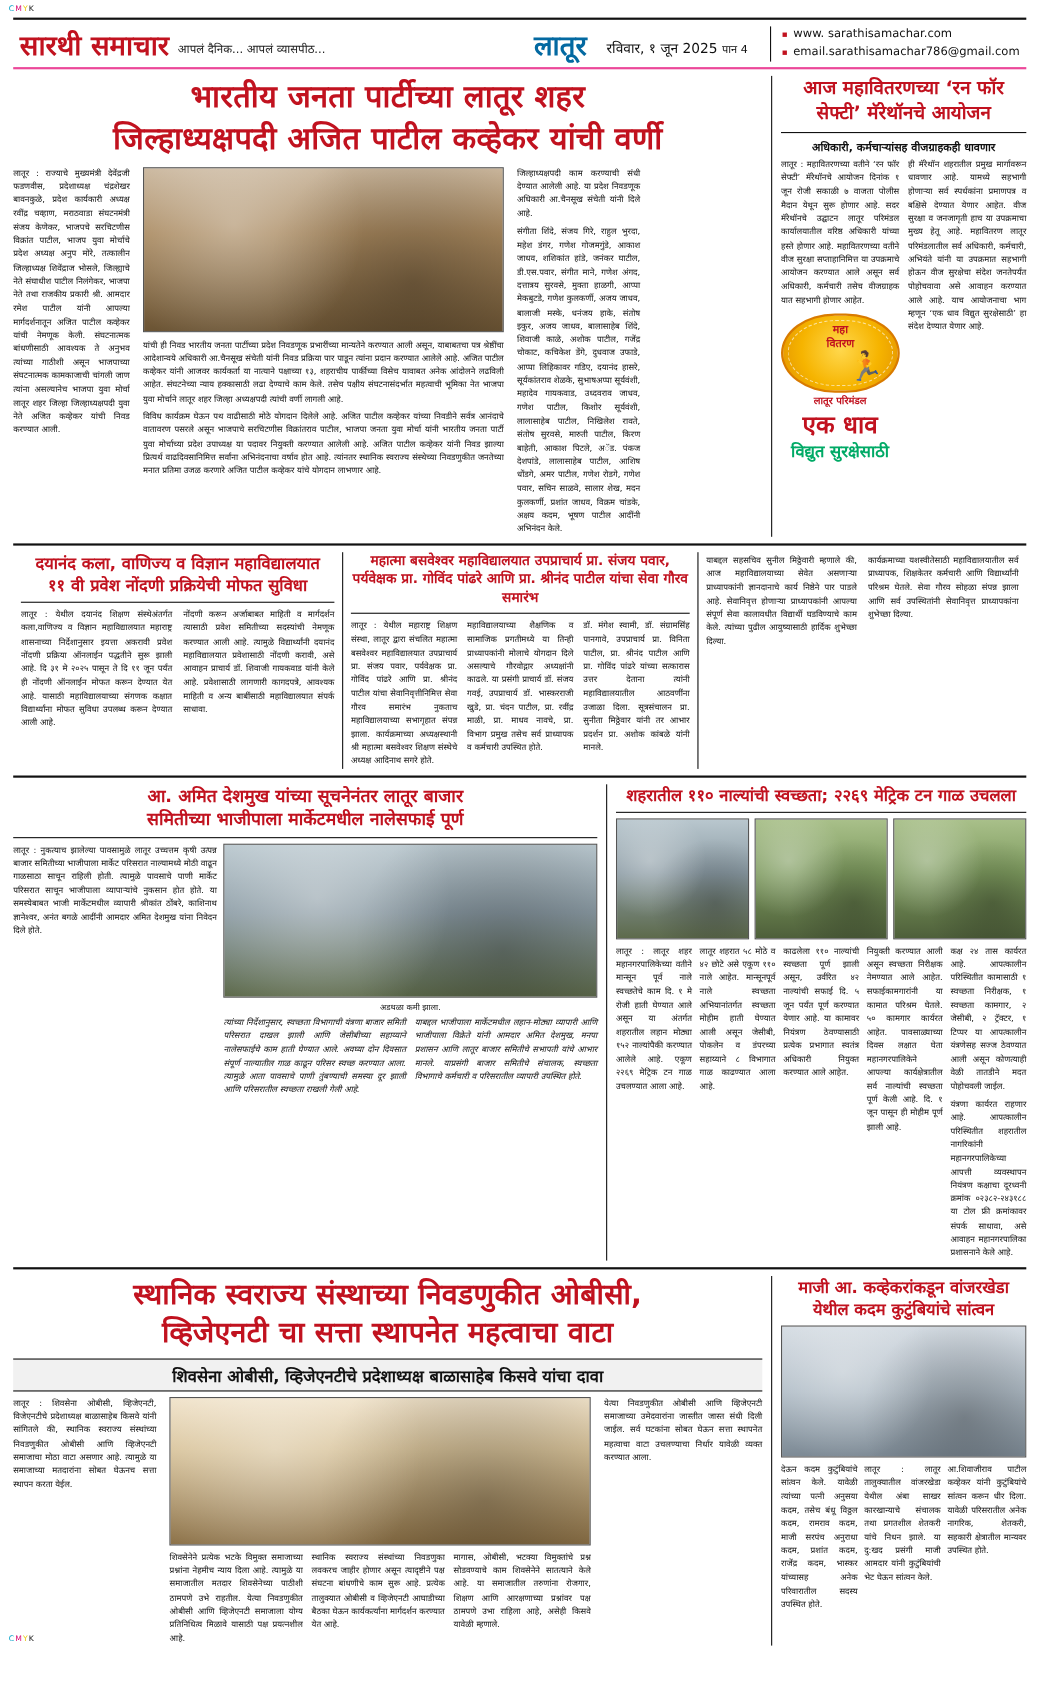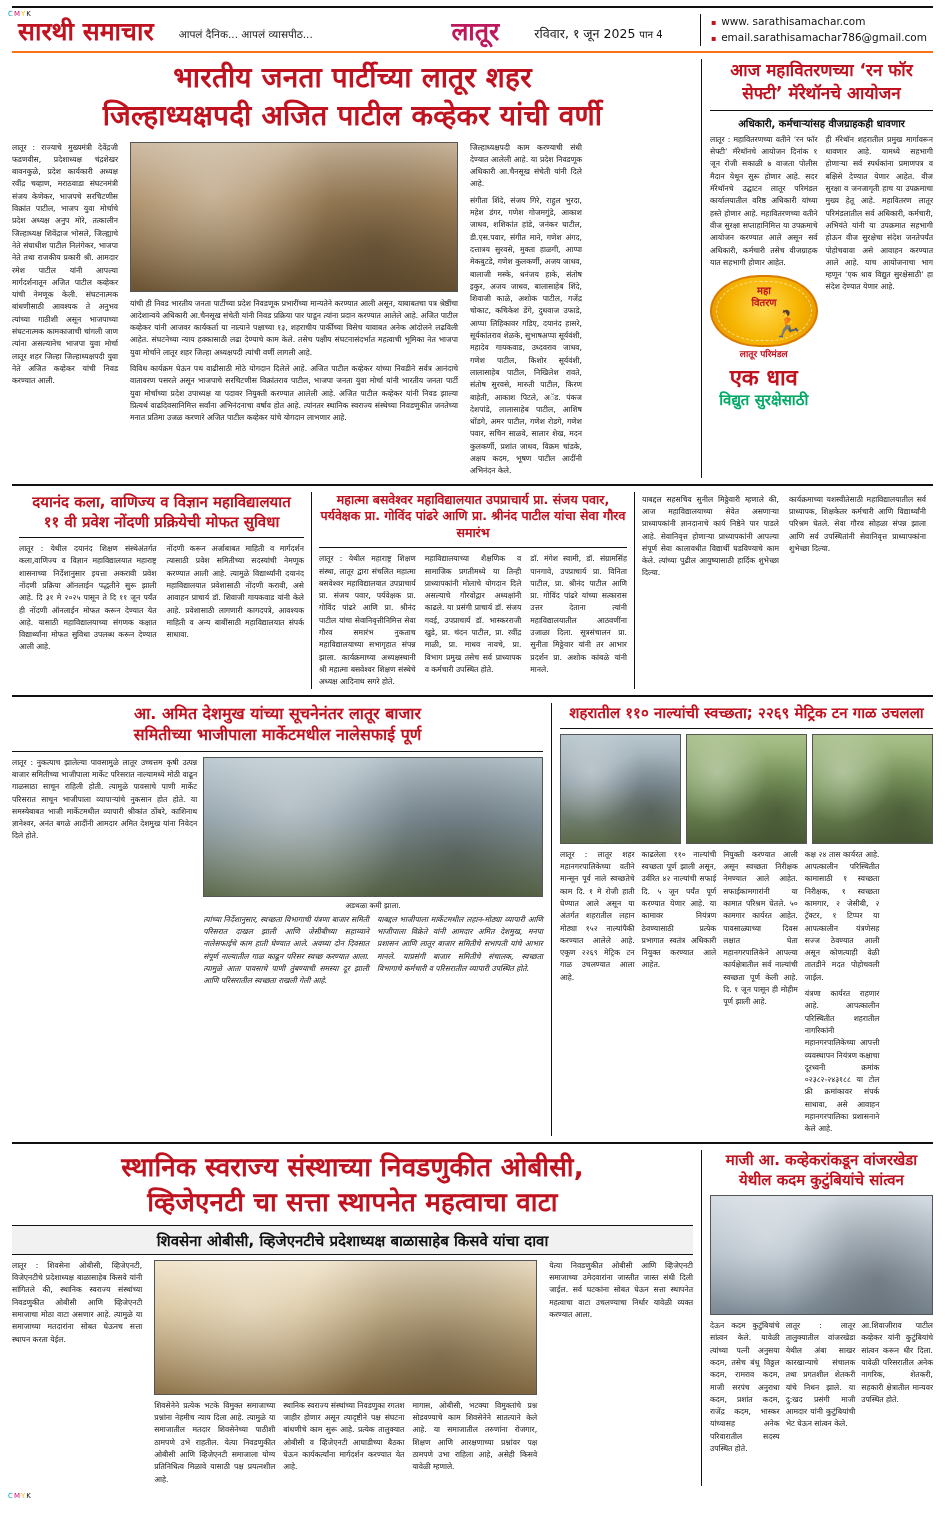--- a/index.html
+++ b/index.html
@@ -9,65 +9,65 @@
     height: 1538px;
     background: #ffffff;
     font-family: "DejaVu Sans", sans-serif;
     color: #111;
     position: relative;
     overflow: hidden;
   }
   .page {
     width: 945px;
     height: 1498px;
-    padding: 0 12px 8px 12px;
+    padding: 10px 12px 8px 12px;
     position: relative;
   }
   
   .regmark {
     position: absolute;
     font-size: 7px;
     letter-spacing: 1px;
     font-family: "DejaVu Sans", sans-serif;
     color:#111;
   }
   .regmark .c { color:#00a0c6; }
   .regmark .m { color:#d6006e; }
   .regmark .y { color:#e8c400; }
   .regmark .k { color:#111; }
   .rm-tl { top:4px; left:8px; }
   .rm-bl { bottom:4px; left:8px; }
 
   
   .masthead {
     border-top: 2px solid #111;
-    border-bottom: 2px solid #f97316;
+    border-bottom: 2px solid #ec4899;
     padding: 5px 6px 4px 6px;
     display: flex;
     align-items: center;
-    gap: 25px;
+    gap: 8px;
     margin-top: 6px;
   }
   .mast-title {
     font-family: "DejaVu Sans", sans-serif;
     font-weight: bold;
     font-size: 25px;
     color: #c1121f;
     white-space: nowrap;
   }
   .mast-tagline {
     font-size: 10.5px;
     color: #222;
     white-space: nowrap;
     padding-top: 8px;
   }
   .mast-city {
     font-weight: bold;
     font-size: 25px;
-    color: #be185d;
+    color: #0369a1;
     margin-left: auto;
     white-space: nowrap;
   }
   .mast-date {
     font-size: 12.5px;
     white-space: nowrap;
     padding-top: 6px;
     padding-left: 10px;
   }
   .mast-date .pan { font-size: 10px; }
@@ -336,20 +336,21 @@
     <div class="s3b">
       <div class="headline hl-sub" style="font-size:15px;">शहरातील ११० नाल्यांची स्वच्छता; २२६९ मेट्रिक टन गाळ उचलला</div>
       <div class="rule"></div>
       <div class="photo-row" style="margin-bottom:5px;">
         <div class="photo photo-machine" style="height:110px;flex:1;"></div>
         <div class="photo photo-green" style="height:110px;flex:1;"></div>
         <div class="photo photo-green" style="height:110px;flex:1;"></div>
       </div>
       <div style="display:flex;gap:7px;">
         <div class="body-text" style="width:20%;">लातूर : लातूर शहर महानगरपालिकेच्या वतीने मान्सून पूर्व नाले स्वच्छतेचे काम दि. १ मे रोजी हाती घेण्यात आले असून या अंतर्गत शहरातील लहान मोठ्या १५२ नाल्यांपैकी करण्यात आलेले आहे. एकूण २२६९ मेट्रिक टन गाळ उचलण्यात आला आहे.</div>
+        <div class="body-text" style="width:20%;">लातूर शहरात ५८ मोठे व ४२ छोटे असे एकूण ११० नाले आहेत. मान्सूनपूर्व नाले स्वच्छता अभियानांतर्गत स्वच्छता मोहीम हाती घेण्यात आली असून जेसीबी, पोकलेन व डंपरच्या सहाय्याने ८ विभागात गाळ काढण्यात आला आहे.</div>
         <div class="body-text" style="width:20%;">काढलेला ११० नाल्यांची स्वच्छता पूर्ण झाली असून, उर्वरित ४२ नाल्यांची सफाई दि. ५ जून पर्यंत पूर्ण करण्यात येणार आहे. या कामावर नियंत्रण ठेवण्यासाठी प्रत्येक प्रभागात स्वतंत्र अधिकारी नियुक्त करण्यात आले आहेत.</div>
         <div class="body-text" style="width:20%;">नियुक्ती करण्यात आली असून स्वच्छता निरीक्षक नेमण्यात आले आहेत. सफाईकामगारांनी या कामात परिश्रम घेतले. ५० कामगार कार्यरत आहेत. पावसाळ्याच्या दिवस लक्षात घेता महानगरपालिकेने आपल्या कार्यक्षेत्रातील सर्व नाल्यांची स्वच्छता पूर्ण केली आहे. दि. १ जून पासून ही मोहीम पूर्ण झाली आहे.</div>
         <div style="width:20%;">
           <div class="body-text">कक्ष २४ तास कार्यरत आहे. आपत्कालीन परिस्थितीत कामासाठी १ स्वच्छता निरीक्षक, १ स्वच्छता कामगार, २ जेसीबी, २ ट्रॅक्टर, १ टिप्पर या आपत्कालीन यंत्रणेसह सज्ज ठेवण्यात आली असून कोणत्याही वेळी तातडीने मदत पोहोचवली जाईल.</div>
           <div class="body-text" style="margin-top:4px;">यंत्रणा कार्यरत राहणार आहे. आपत्कालीन परिस्थितीत शहरातील नागरिकांनी महानगरपालिकेच्या आपत्ती व्यवस्थापन नियंत्रण कक्षाचा दूरध्वनी क्रमांक ०२३८२-२४३१८८ या टोल फ्री क्रमांकावर संपर्क साधावा, असे आवाहन महानगरपालिका प्रशासनाने केले आहे.</div>
         </div>
       </div>
     </div>
   </div>
 
@@ -361,21 +362,21 @@
       <div class="headline hl-main" style="font-size:26px;">व्हिजेएनटी चा सत्ता स्थापनेत महत्वाचा वाटा</div>
       <div class="banner">शिवसेना ओबीसी, व्हिजेएनटीचे प्रदेशाध्यक्ष बाळासाहेब किसवे यांचा दावा</div>
       <div style="display:flex;">
         <div style="width:20%;padding-right:6px;">
           <div class="body-text">लातूर : शिवसेना ओबीसी, व्हिजेएनटी, विजेएनटीचे प्रदेशाध्यक्ष बाळासाहेब किसवे यांनी सांगितले की, स्थानिक स्वराज्य संस्थांच्या निवडणुकीत ओबीसी आणि व्हिजेएनटी समाजाचा मोठा वाटा असणार आहे. त्यामुळे या समाजाच्या मतदारांना सोबत घेऊनच सत्ता स्थापन करता येईल.</div>
         </div>
         <div style="width:58%;padding:0 6px;">
           <div class="photo photo-crowd" style="height:135px;width:100%;"></div>
           <div style="display:flex;gap:8px;margin-top:5px;">
             <div class="body-text" style="width:33%;">शिवसेनेने प्रत्येक भटके विमुक्त समाजाच्या प्रश्नांना नेहमीच न्याय दिला आहे. त्यामुळे या समाजातील मतदार शिवसेनेच्या पाठीशी ठामपणे उभे राहतील. येत्या निवडणुकीत ओबीसी आणि व्हिजेएनटी समाजाला योग्य प्रतिनिधित्व मिळावे यासाठी पक्ष प्रयत्नशील आहे.</div>
-            <div class="body-text" style="width:33%;">स्थानिक स्वराज्य संस्थांच्या निवडणुका रगतश जाहीर होणार असून त्यादृष्टीने पक्ष संघटना बांधणीचे काम सुरू आहे. प्रत्येक तालुक्यात ओबीसी व व्हिजेएनटी आघाडीच्या बैठका घेऊन कार्यकर्त्यांना मार्गदर्शन करण्यात येत आहे.</div>
+            <div class="body-text" style="width:33%;">स्थानिक स्वराज्य संस्थांच्या निवडणुका लवकरच जाहीर होणार असून त्यादृष्टीने पक्ष संघटना बांधणीचे काम सुरू आहे. प्रत्येक तालुक्यात ओबीसी व व्हिजेएनटी आघाडीच्या बैठका घेऊन कार्यकर्त्यांना मार्गदर्शन करण्यात येत आहे.</div>
             <div class="body-text" style="width:34%;">मागास, ओबीसी, भटक्या विमुक्तांचे प्रश्न सोडवण्याचे काम शिवसेनेने सातत्याने केले आहे. या समाजातील तरुणांना रोजगार, शिक्षण आणि आरक्षणाच्या प्रश्नांवर पक्ष ठामपणे उभा राहिला आहे, असेही किसवे यावेळी म्हणाले.</div>
           </div>
         </div>
         <div style="width:22%;padding-left:6px;">
           <div class="body-text">येत्या निवडणुकीत ओबीसी आणि व्हिजेएनटी समाजाच्या उमेदवारांना जास्तीत जास्त संधी दिली जाईल. सर्व घटकांना सोबत घेऊन सत्ता स्थापनेत महत्वाचा वाटा उचलण्याचा निर्धार यावेळी व्यक्त करण्यात आला.</div>
         </div>
       </div>
     </div>
 
     <div class="s4b">

